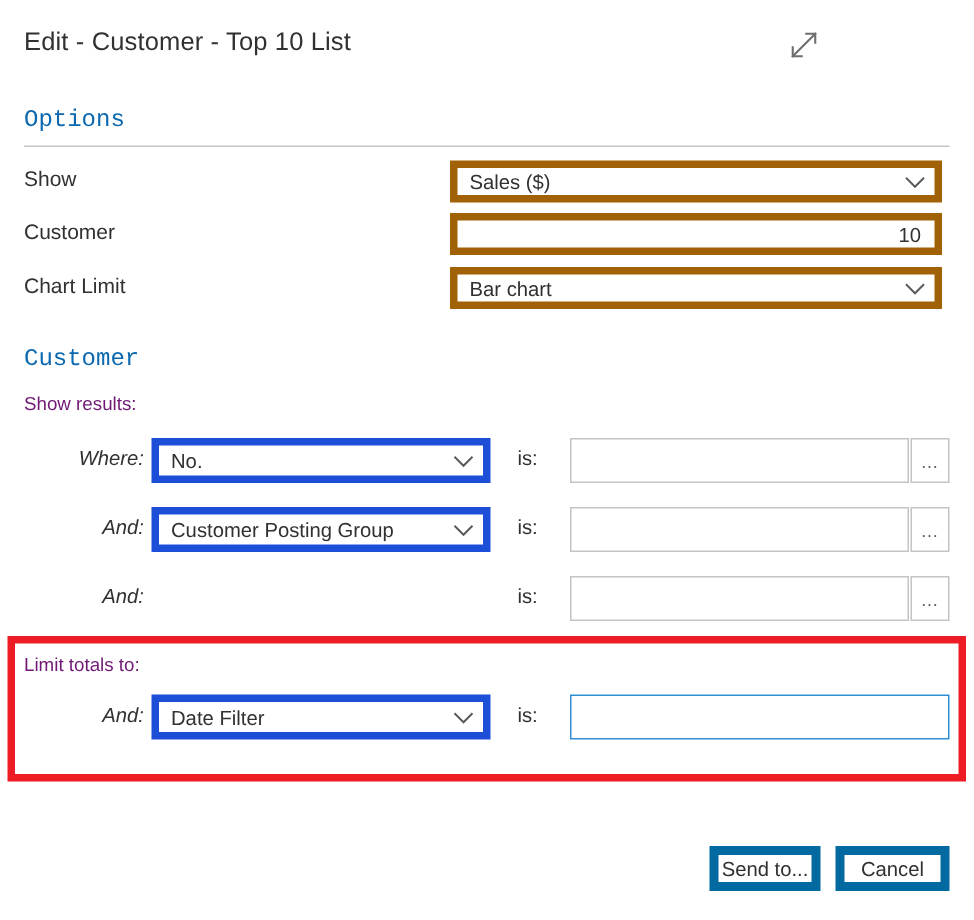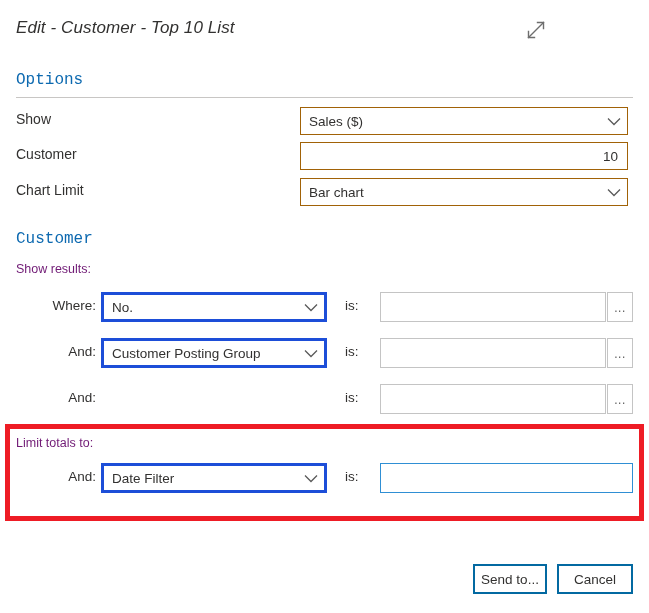--- a/index.html
+++ b/index.html
@@ -15,21 +15,20 @@
     overflow: hidden;
     position: relative;
   }
 
   
   .titlebar {
     position: absolute;
     left: 0; top: 0;
     width: 564px;
     height: 60px;
-    font-style: italic;
   }
   .dialog-title {
     position: absolute;
     left: 16px;
     top: 18px;
     font-size: 17px;
     color: #323130;
     letter-spacing: 0.1px;
     white-space: nowrap;
   }
@@ -83,21 +82,21 @@
     font-size: 14px;
     color: #323130;
     white-space: nowrap;
   }
   .field {
     position: absolute;
     left: 300px;
     top: 0;
     width: 328px;
     height: 28px;
-    border: 1px solid #a16207;
+    border: 5px solid #a16207;
     background: #ffffff;
     box-sizing: border-box;
     display: flex;
     align-items: center;
   }
   .field-text {
     font-size: 13.5px;
     color: #323130;
     padding-left: 8px;
     flex: 1;
@@ -126,28 +125,29 @@
   }
   .filter-conj {
     position: absolute;
     top: 6px;
     font-size: 13.5px;
     color: #323130;
     white-space: nowrap;
     text-align: right;
     width: 60px;
     left: 36px;
+    font-style: italic;
   }
   .filter-select {
     position: absolute;
     left: 101px;
     top: 0;
     width: 226px;
     height: 30px;
-    border: 3px solid #1d4ed8;
+    border: 5px solid #1d4ed8;
     background: #ffffff;
     box-sizing: border-box;
     display: flex;
     align-items: center;
   }
   .filter-is {
     position: absolute;
     left: 345px;
     top: 6px;
     font-size: 13.5px;
@@ -199,21 +199,21 @@
     height: 97px;
     border: 5px solid #ee1c25;
     box-sizing: border-box;
     pointer-events: none;
   }
 
   
   .btn {
     position: absolute;
     height: 30px;
-    border: 2px solid #0369a1;
+    border: 6px solid #0369a1;
     background: #ffffff;
     box-sizing: border-box;
     display: flex;
     align-items: center;
     justify-content: center;
     font-size: 13.5px;
     color: #323130;
     cursor: pointer;
     font-family: "Liberation Sans", sans-serif;
   }

